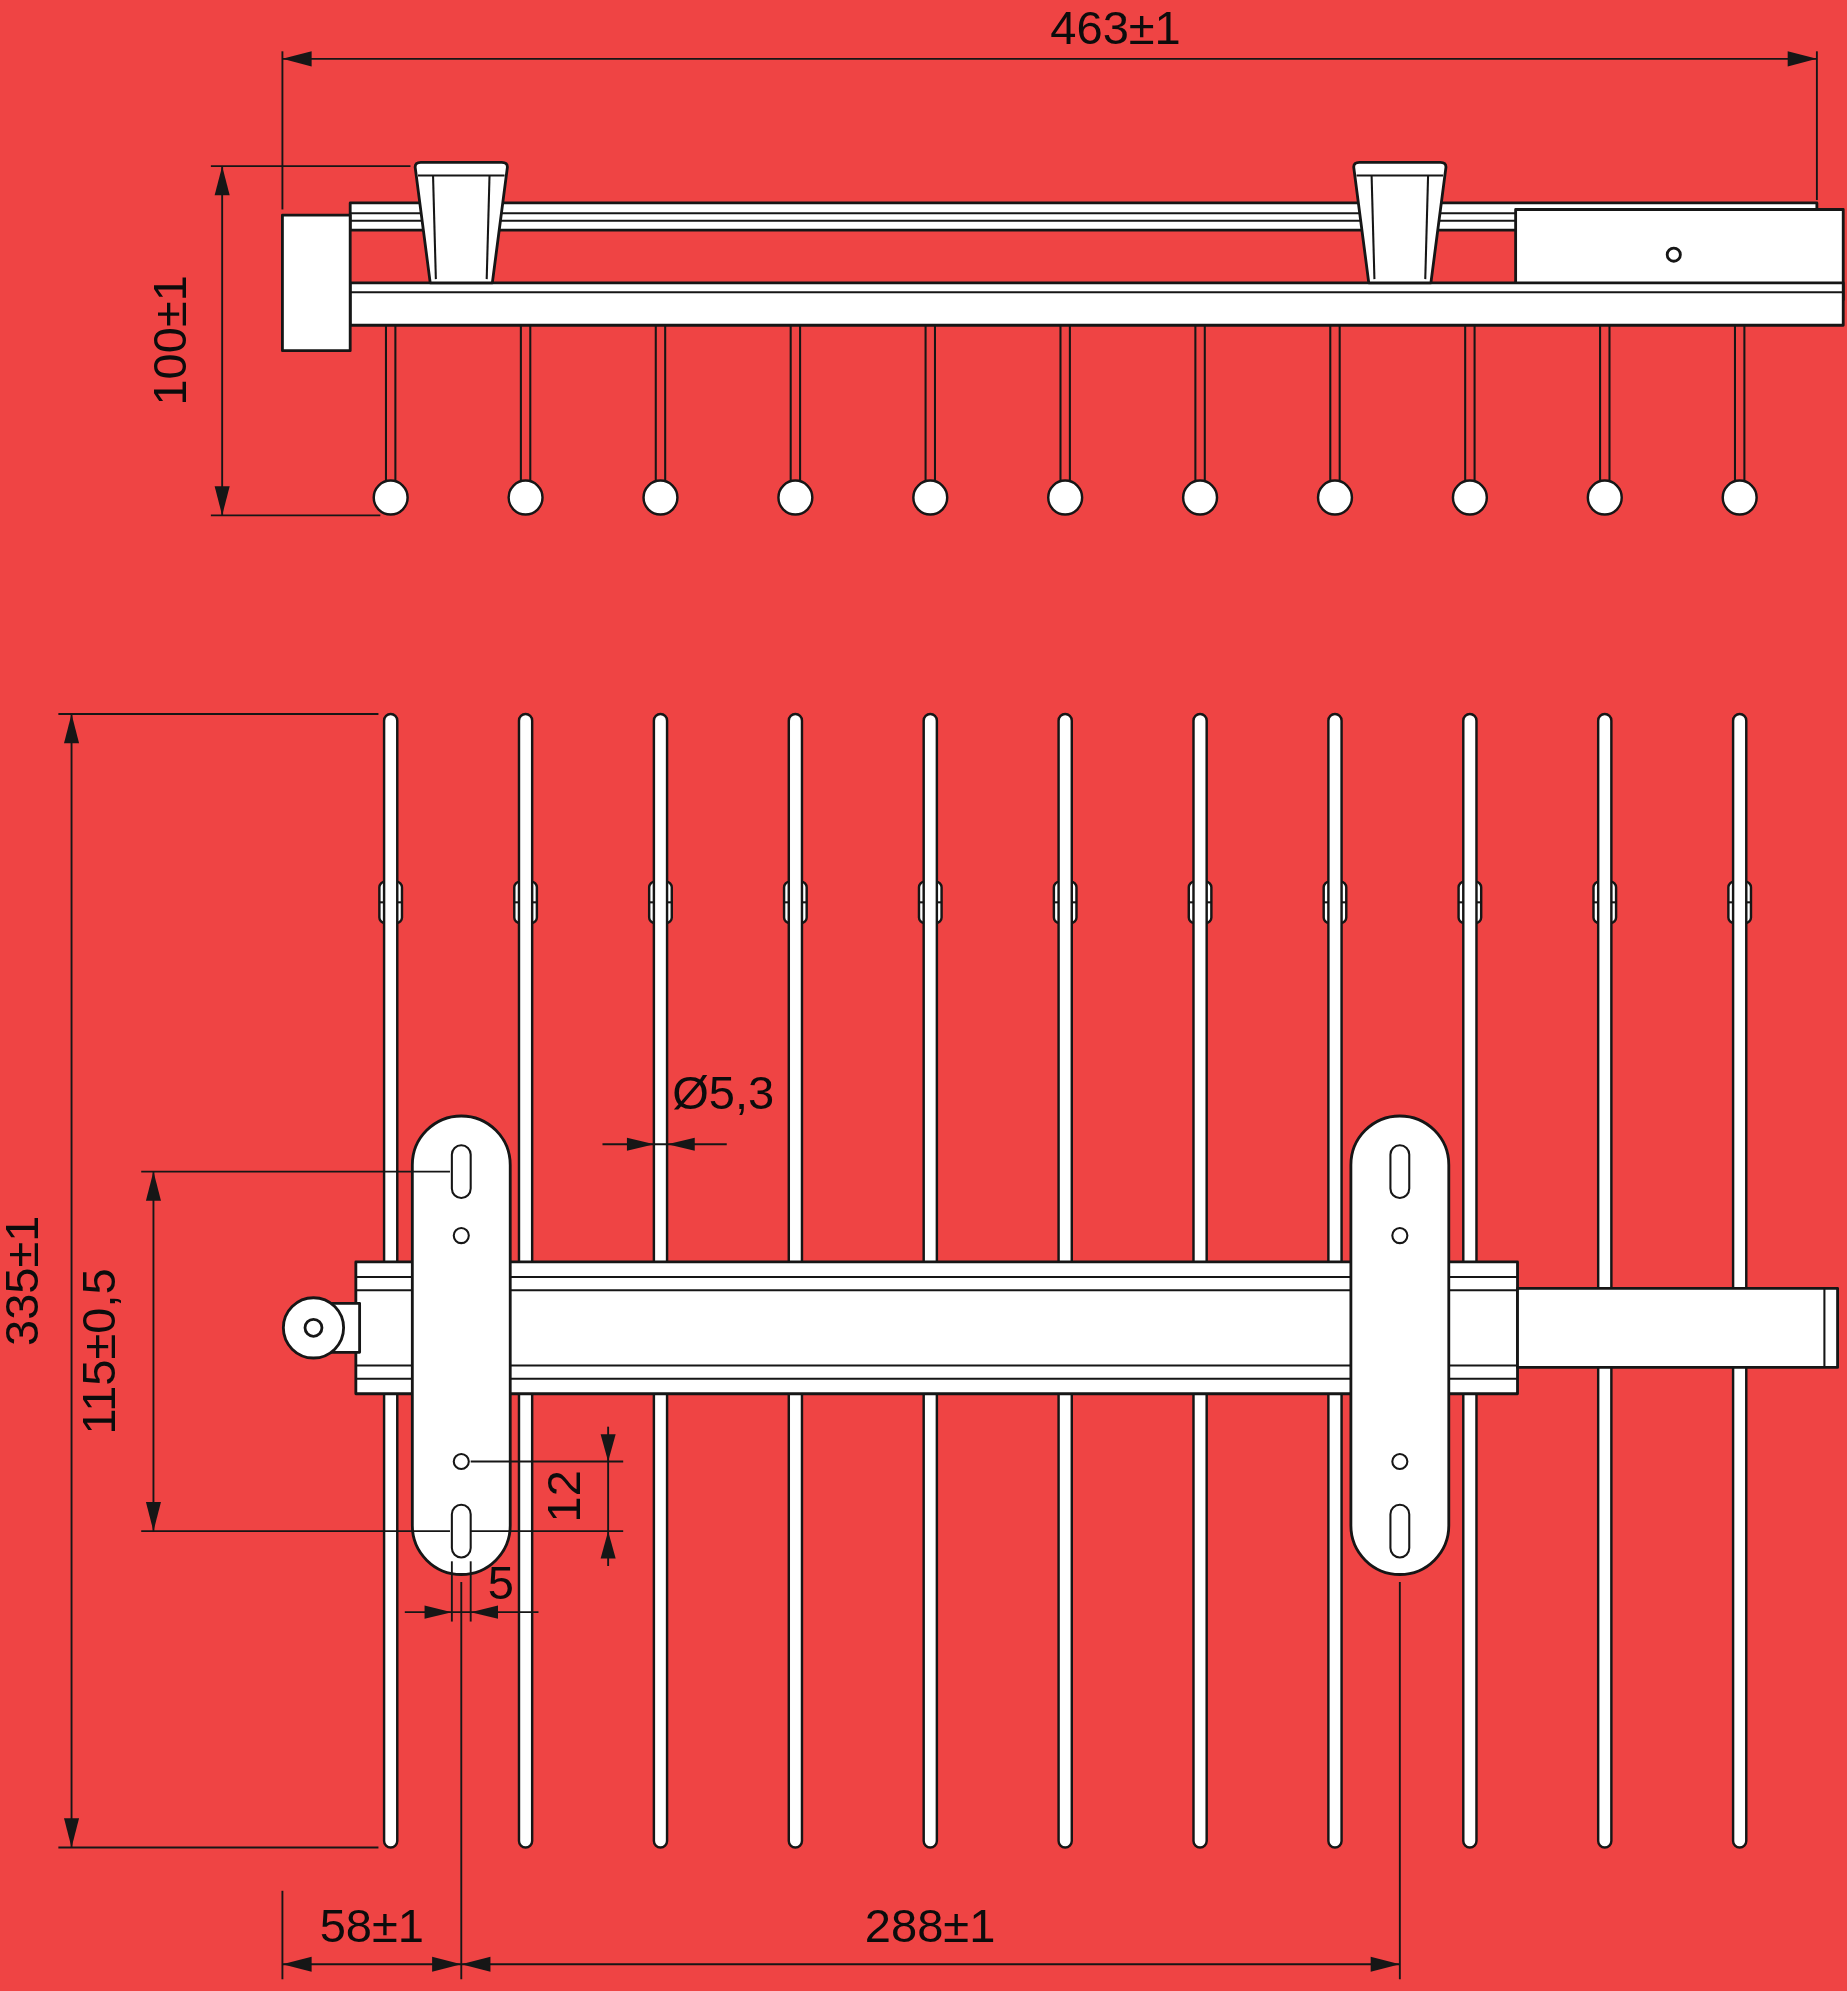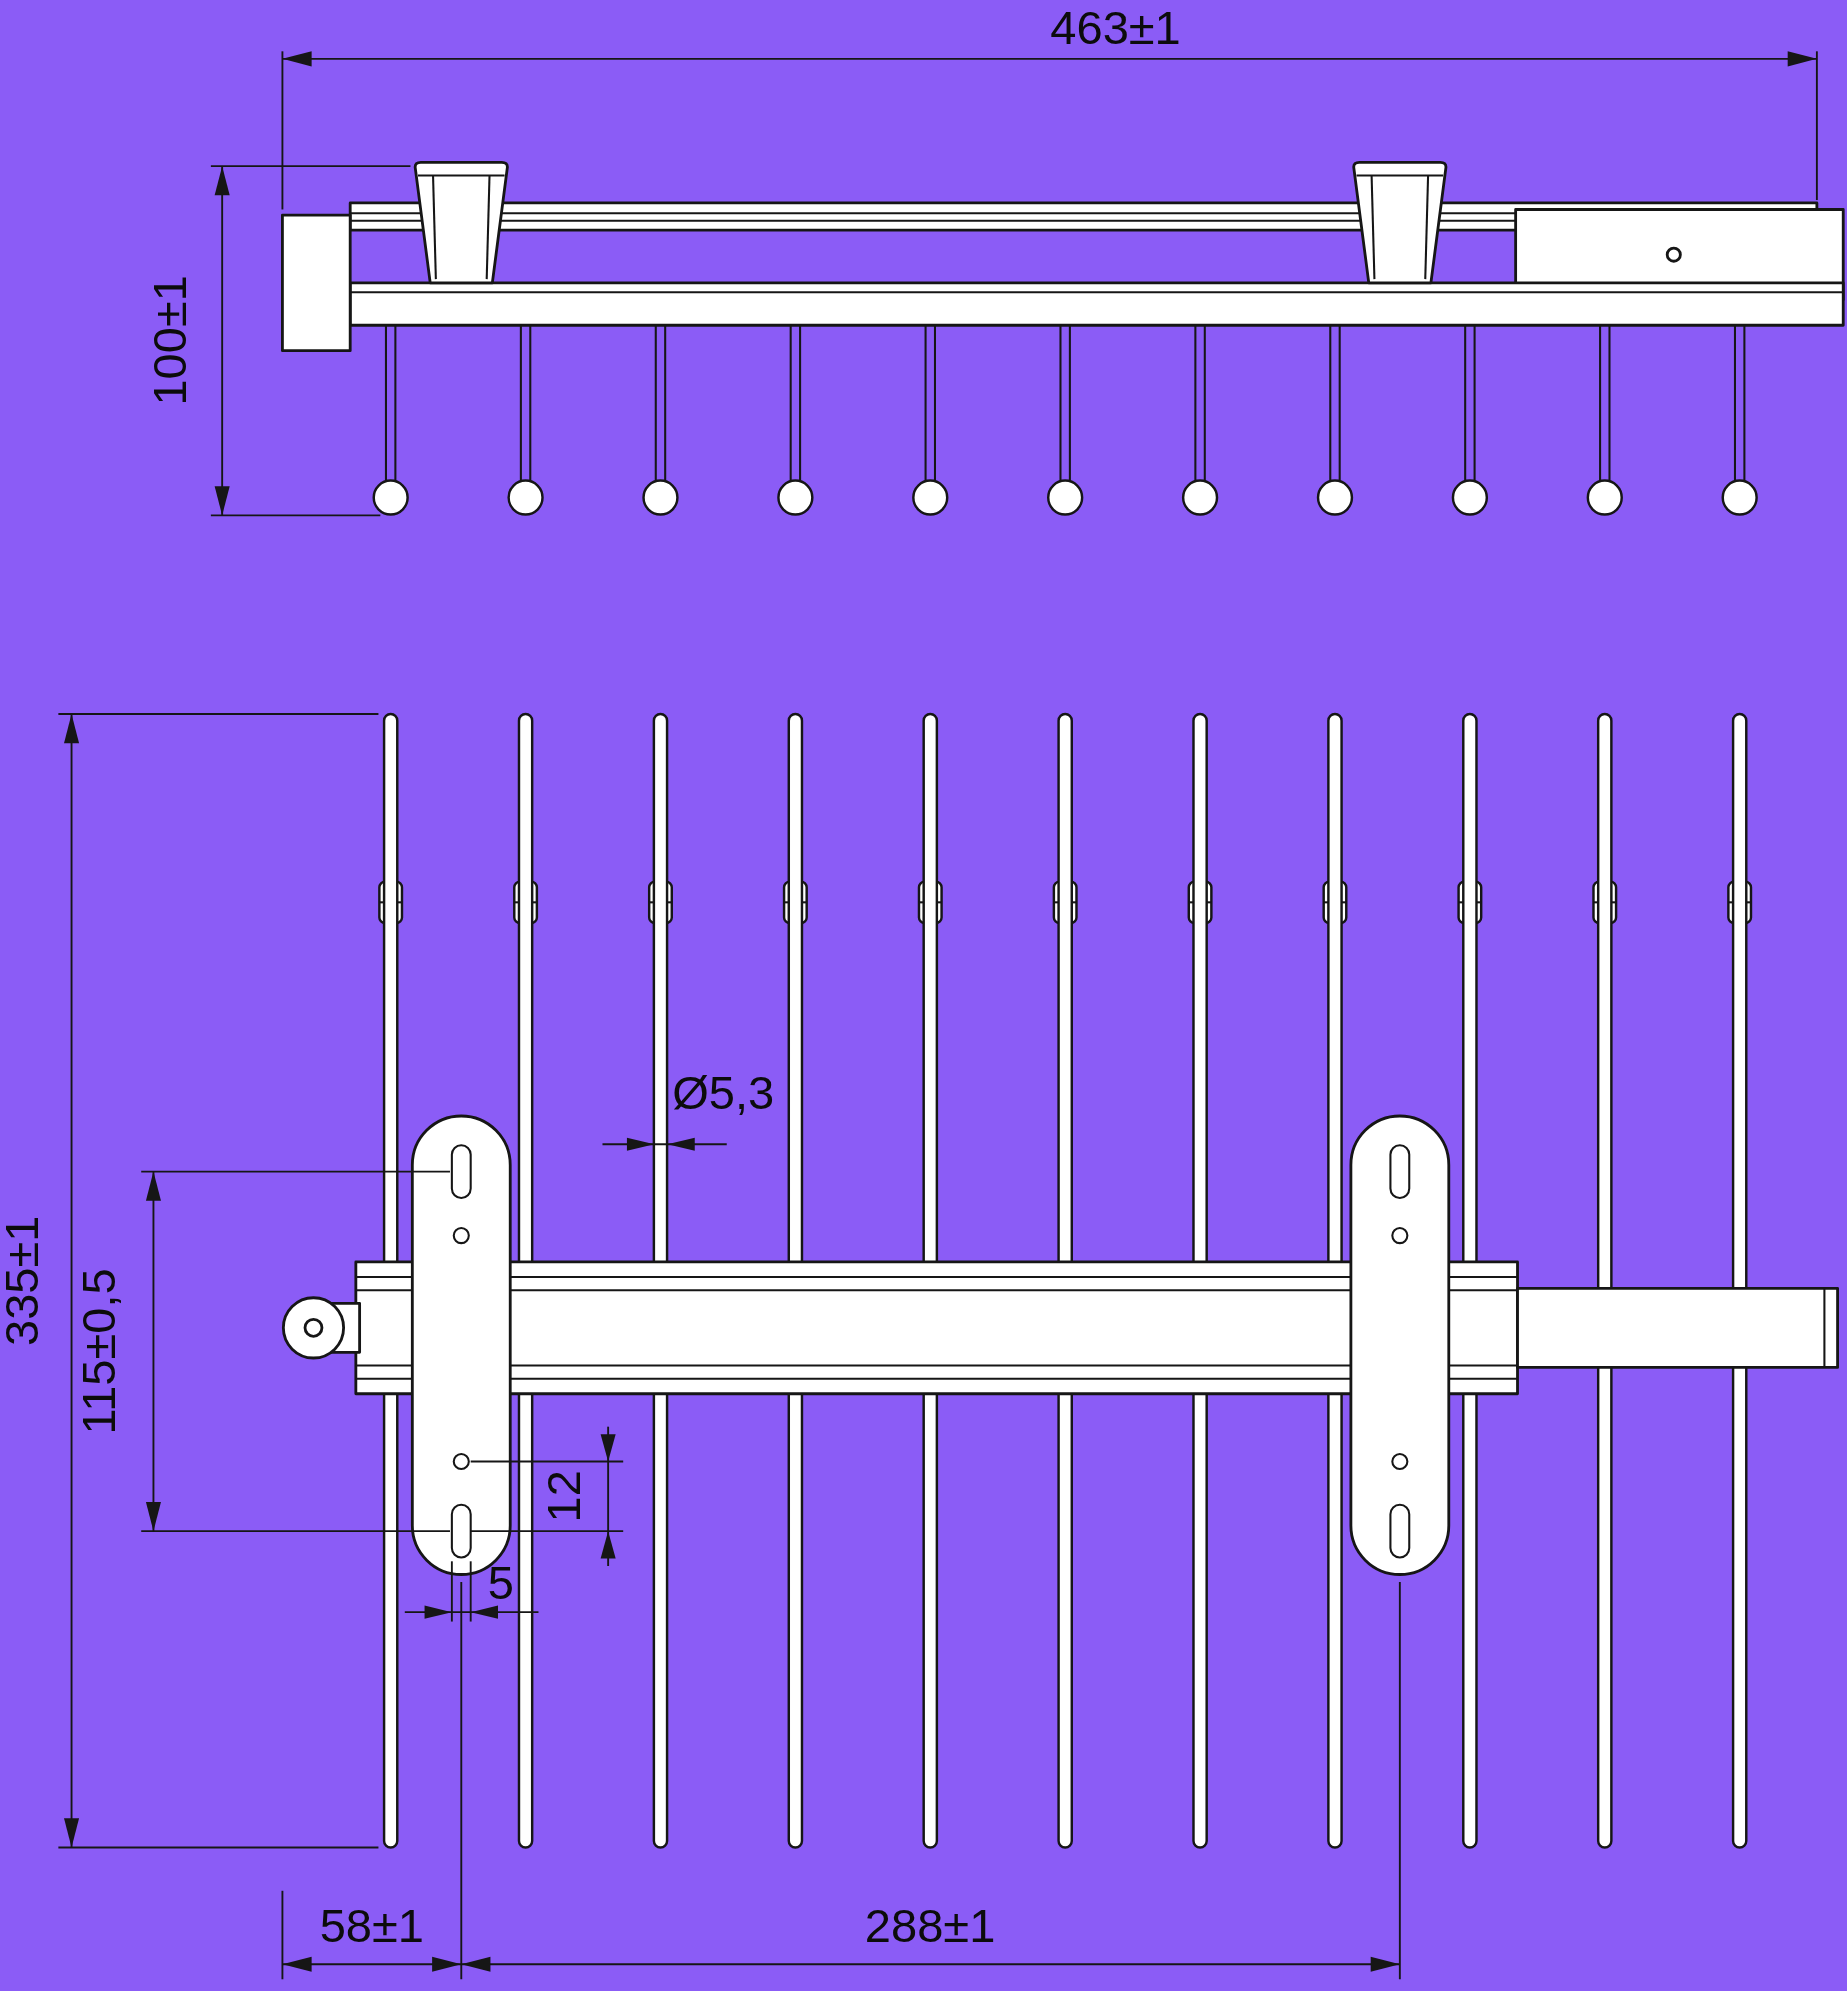--- a/index.html
+++ b/index.html
@@ -1,16 +1,16 @@
 <!DOCTYPE html>
 <html style="font-size:15px"><head>
 <meta charset="utf-8">
 <style>
   html,body{margin:0;padding:0;background:#ffffff}
-  .stage{width:1847px;height:1992px;background:#8b5cf6;position:relative}
+  .stage{width:1847px;height:1992px;background:#ef4444;position:relative}
   svg{display:block}
   .part{fill:#ffffff;stroke:#161616;stroke-width:3;stroke-linejoin:round}
   .ln{fill:none;stroke:#161616;stroke-width:3}
   .thin{stroke-width:2.2}
   .rod{fill:#ffffff;stroke:#161616;stroke-width:2.6}
   .dim{fill:none;stroke:#161616;stroke-width:2}
   .arr{fill:#161616;stroke:none}
   .dimtext{font-family:"Liberation Sans","DejaVu Sans",sans-serif;font-size:50px;fill:#0c0c0c}
 </style>
 </head>

